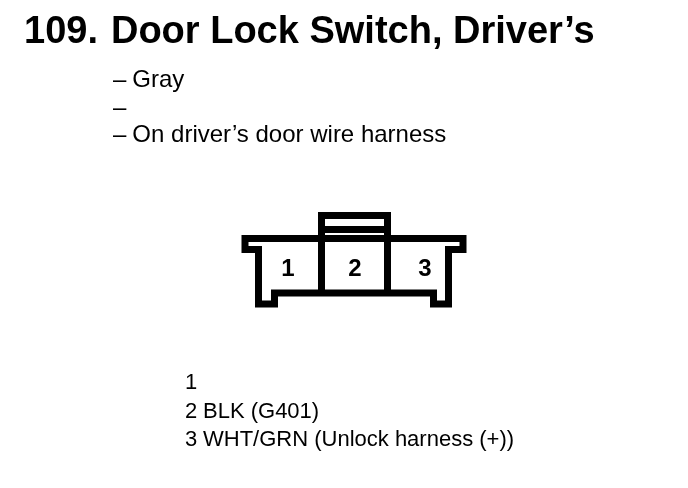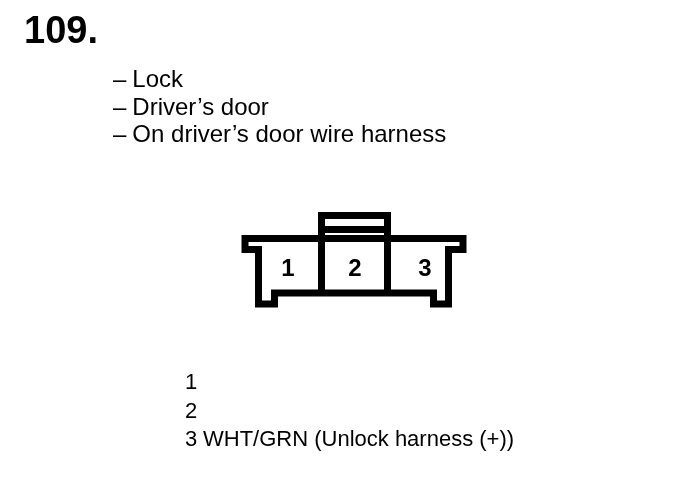--- a/index.html
+++ b/index.html
@@ -62,30 +62,30 @@
   .pin-row { display: flex; white-space: nowrap; }
   .pin-row .pin-num { width: 12px; margin-right: 6px; }
 </style>
 </head>
 <body>
 
 <div class="page">
 
   <div class="title-row">
     <span class="item-num">109.</span>
+    <span>Door Lock Switch, Driver’s</span>
   </div>
 
   <div class="details">
     <div class="detail-line">
       <span class="dash">–</span>
-      <span>Lock</span>
+      <span>Gray</span>
     </div>
     <div class="detail-line">
       <span class="dash">–</span>
-      <span>Driver’s door</span>
     </div>
     <div class="detail-line">
       <span class="dash">–</span>
       <span>On driver’s door wire harness</span>
     </div>
   </div>
 
   <svg class="connector-svg" width="236" height="104" viewBox="236 208 236 104" xmlns="http://www.w3.org/2000/svg">
 
     <path d="M 245,238.5 L 463,238.5 L 463,249.5 L 448.5,249.5 L 448.5,304 L 433.5,304 L 433.5,293 L 274.5,293 L 274.5,304 L 258.5,304 L 258.5,249.5 L 245,249.5 Z"></path>
@@ -98,20 +98,21 @@
     <text x="355" y="276">2</text>
     <text x="425" y="276">3</text>
   </svg>
 
   <div class="pinout">
     <div class="pin-row">
       <span class="pin-num">1</span>
     </div>
     <div class="pin-row">
       <span class="pin-num">2</span>
+      <span>BLK (G401)</span>
     </div>
     <div class="pin-row">
       <span class="pin-num">3</span>
       <span>WHT/GRN (Unlock harness (+))</span>
     </div>
   </div>
 
 </div>
 
 </body></html>

